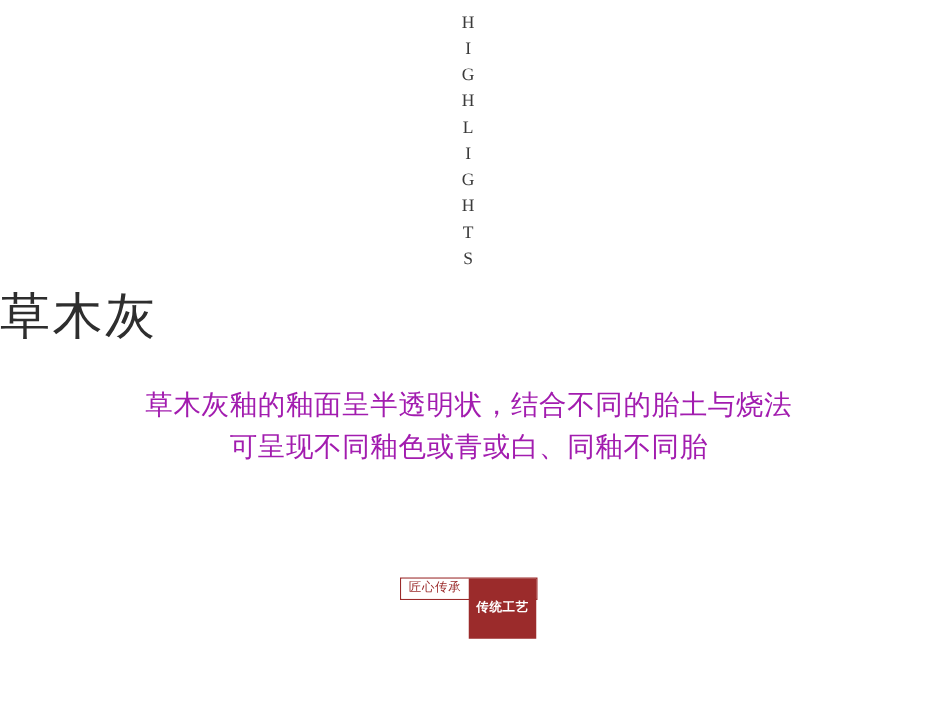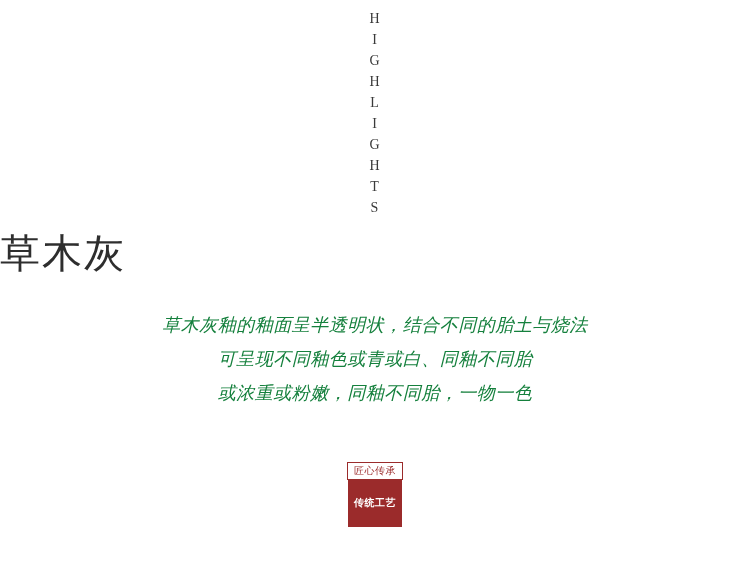--- a/index.html
+++ b/index.html
@@ -59,46 +59,44 @@
   
   .body-text {
     position: absolute;
     top: 308px;
     left: 0;
     right: 0;
     text-align: center;
   }
   .body-text .line {
     font-family: "DejaVu Serif", "Liberation Serif", serif;
-    font-size: 18px;
+    font-size: 22px;
     line-height: 34px;
-    color: #15803d;
+    color: #a21caf;
     letter-spacing: 0.5px;
     display: block;
-    font-style: italic;
   }
 
   
   .badge-wrap {
     position: absolute;
     top: 462px;
     left: 0;
     right: 0;
     display: flex;
     justify-content: center;
     align-items: center;
   }
   .badge {
     display: inline-flex;
     align-items: flex-start;
     border: 1px solid #9b2b2b;
     background: #ffffff;
     height: 18px;
     box-sizing: border-box;
-    flex-direction: column;
   }
   .badge .seg-left {
     display: flex;
     align-items: center;
     justify-content: center;
     padding: 0 6px;
     font-family: "DejaVu Sans", "Liberation Sans", sans-serif;
     font-size: 10px;
     line-height: 16px;
     color: #9b2b2b;
@@ -137,21 +135,20 @@
     <span class="letter">H</span>
     <span class="letter">T</span>
     <span class="letter">S</span>
   </div>
 
   <div class="main-title">草木灰</div>
 
   <div class="body-text">
     <span class="line">草木灰釉的釉面呈半透明状，结合不同的胎土与烧法</span>
     <span class="line">可呈现不同釉色或青或白、同釉不同胎</span>
-    <span class="line">或浓重或粉嫩，同釉不同胎，一物一色</span>
   </div>
 
   <div class="badge-wrap">
     <div class="badge">
       <span class="seg-left">匠心传承</span>
       <span class="seg-right">传统工艺</span>
     </div>
   </div>
 
 </div>

